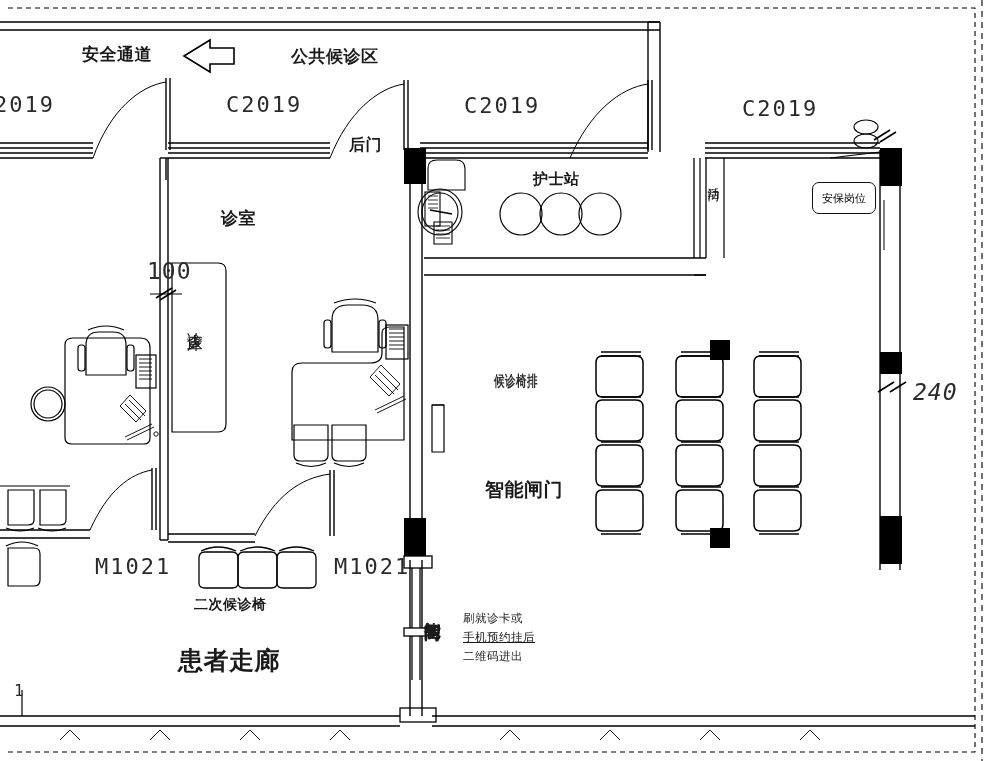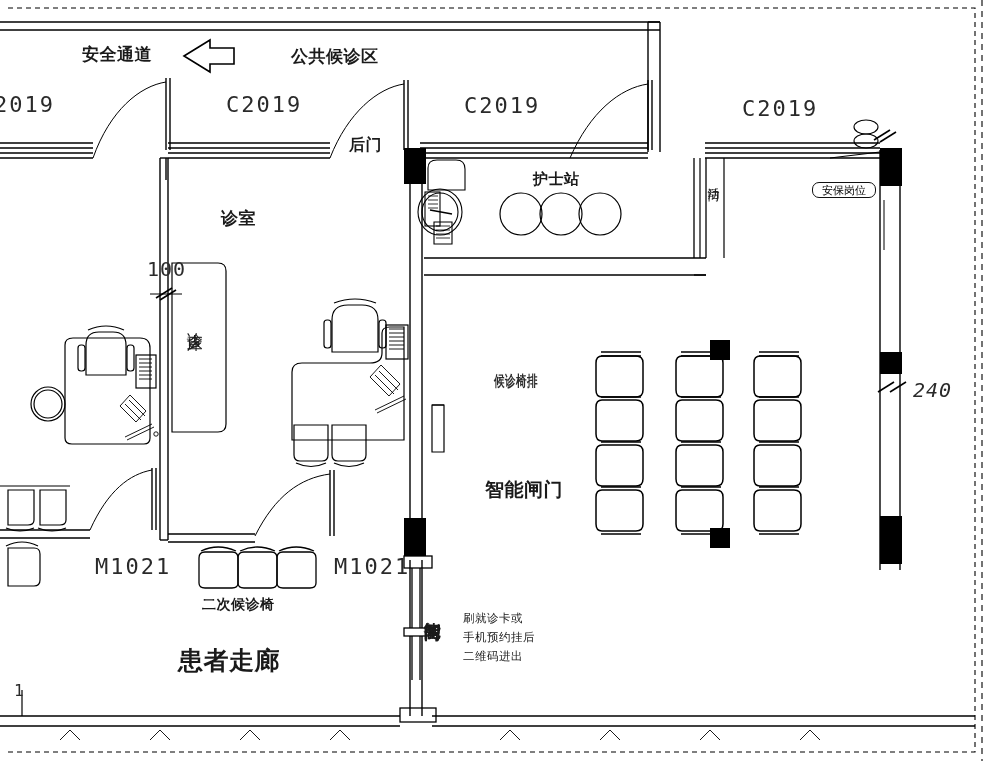--- a/index.html
+++ b/index.html
@@ -34,21 +34,21 @@
     font-family: "DejaVu Sans Mono", "Liberation Mono", monospace;
     color: #2a2a2a;
     font-weight: 400;
     letter-spacing: 2px;
   }
   .vert {
     writing-mode: vertical-rl;
     text-orientation: upright;
   }
   .small-note { font-size: 11.5px; }
-  .dim { font-family: "DejaVu Sans Mono","Liberation Mono", monospace; font-size: 20px; color:#2b2b2b; letter-spacing:1px;}
+  .dim { font-family: "DejaVu Sans Mono","Liberation Mono", monospace; font-size: 23px; color:#2b2b2b; letter-spacing:1px;}
   .blurred {
     font-size: 12px;
     filter: blur(0.35px);
     opacity: .92;
     transform: scaleY(1.25) scaleX(.88);
     transform-origin: left top;
   }
   .secbox {
     position:absolute;
     border: 1.4px solid #111;
@@ -423,34 +423,34 @@
   <div class="lbl tagtxt" style="left:334px; top:554px; font-size:22px;">M1021</div>
 
   <div class="lbl cjk" style="left:221px; top:208px; font-size:17px;">诊室</div>
 
   <div class="lbl cjk-reg vert" style="left:186px; top:320px; font-size:16px; line-height:1.05;">诊查床</div>
 
   <div class="lbl cjk" style="left:533px; top:171px; font-size:15px;">护士站</div>
 
   <div class="lbl cjk-reg vert" style="left:707px; top:178px; font-size:12px; line-height:1.05;">活动门</div>
 
-  <div class="secbox cjk-reg" style="left:812px; top:182px; width:64px; height:16px;">安保岗位</div>
+  <div class="secbox cjk-reg" style="left:812px; top:182px; width:64px; height:32px;">安保岗位</div>
 
   <div class="lbl cjk" style="left:485px; top:478px; font-size:19px;">智能闸门</div>
 
   <div class="lbl cjk blurred" style="left:494px; top:372px;">候诊椅排</div>
 
-  <div class="lbl cjk" style="left:194px; top:596px; font-size:14px;margin-left:8px;">二次候诊椅</div>
+  <div class="lbl cjk" style="left:194px; top:596px; font-size:14px;">二次候诊椅</div>
 
   <div class="lbl cjk" style="left:178px; top:646px; font-size:25px;">患者走廊</div>
 
   <div class="lbl cjk vert" style="left:423px; top:608px; font-size:17px; line-height:1.05;">智能闸门</div>
 
   <div class="lbl cjk-reg small-note" style="left:463px; top:612px;">刷就诊卡或</div>
-  <div class="lbl cjk-reg small-note" style="left:463px; top:631px;">手机预约挂后</div>
+  <div class="lbl cjk-reg small-note" style="left:463px; top:631px;text-decoration:underline;">手机预约挂后</div>
   <div class="lbl cjk-reg small-note" style="left:463px; top:650px;text-align:right;">二维码进出</div>
 
   <div class="lbl dim" style="left:147px; top:258px;">100</div>
   <div class="lbl dim" style="left:913px; top:379px;font-style:italic;">240</div>
 
   <div class="lbl tagtxt" style="left:14px; top:682px; font-size:16px;">1</div>
 
 </div>
 
 </body></html>

